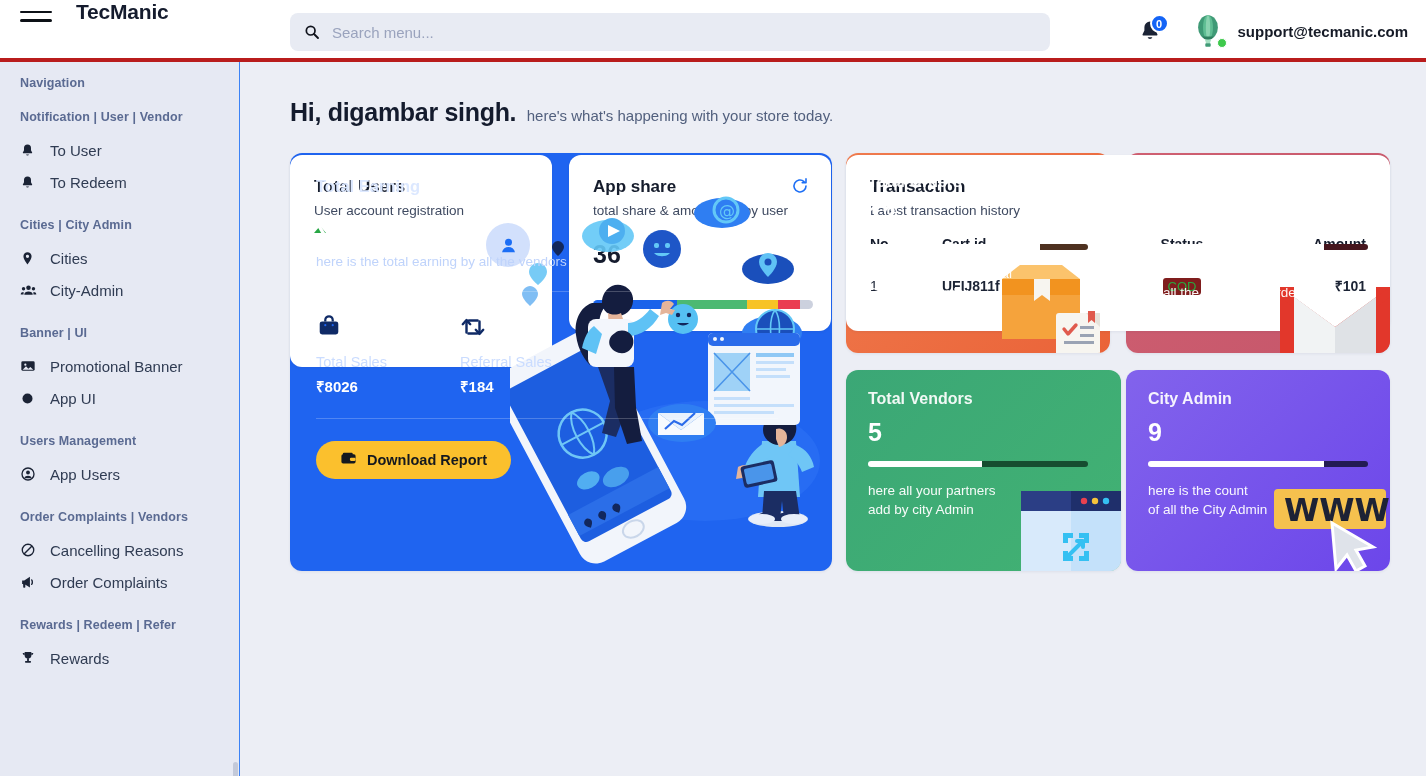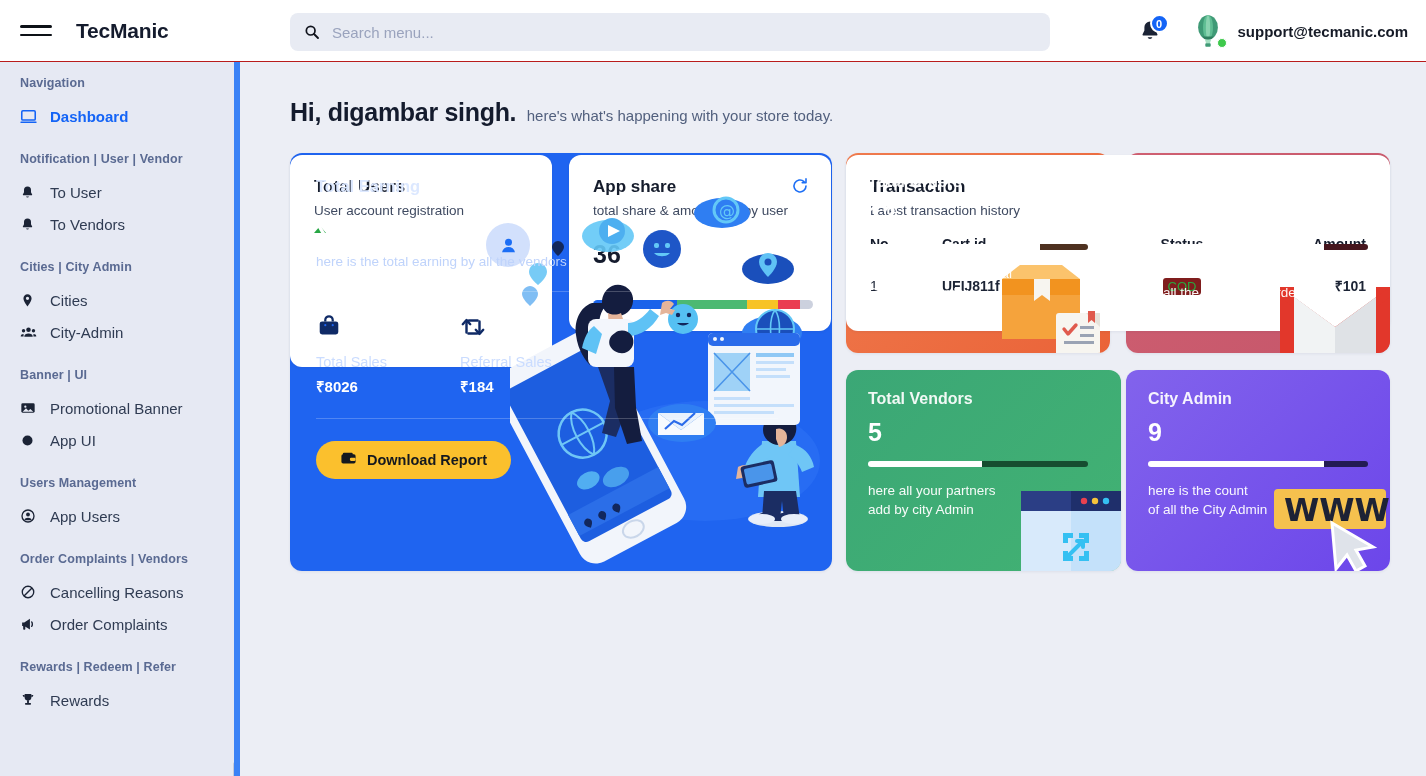--- a/index.html
+++ b/index.html
@@ -8,22 +8,22 @@
     font-family:"Liberation Sans", sans-serif;
     background:#eceef5;
     color:#2f3b52;
     -webkit-font-smoothing:antialiased;
   }
   .app { position:relative; width:1426px; height:776px; }
 
   
   .header {
     position:absolute; top:0; left:0; width:1426px; height:62px;
-    background:#ffffff; display:flex; align-items:center;
-    border-bottom:1px solid #b91c1c; z-index:30;
+    background:#ffffff; display:flex; 
+    border-bottom:4px solid #b91c1c; z-index:30;
   }
   .hamburger { margin-left:20px; width:32px; height:32px; display:flex; flex-direction:column;
     justify-content:center; gap:6px; cursor:pointer; }
   .hamburger span { display:block; width:32px; height:2.5px; background:#0d1117; border-radius:2px; }
   .brand { margin-left:24px; font-size:21px; font-weight:bold; color:#141b2d; letter-spacing:-.2px; }
   .search-wrap {
     position:absolute; left:290px; top:13px; width:760px; height:38px;
     background:#e8ebf3; border-radius:8px; display:flex; align-items:center; padding:0 14px;
   }
   .search-icon { width:16px; height:16px; flex:0 0 16px; }
@@ -40,21 +40,21 @@
     display:flex; align-items:center; justify-content:center; border:2px solid #fff;
   }
   .avatar-wrap { position:relative; margin-left:18px; width:36px; height:36px; }
   .avatar-dot { position:absolute; right:-1px; bottom:1px; width:10px; height:10px; border-radius:50%;
     background:#3ec94c; border:1.5px solid #fff; }
   .user-email { margin-left:12px; font-size:15px; font-weight:bold; color:#161b27; margin-right:10px; }
 
   
   .sidebar {
     position:absolute; top:62px; left:0; width:240px; height:714px;
-    background:#e6e9f3; border-right:6px solid #3b82f6; overflow:hidden; padding-top:14px;
+    background:#e6e9f3; border-right:1px solid #3b82f6; overflow:hidden; padding-top:14px;
   }
   .nav-group-label {
     font-size:12.5px; font-weight:bold; color:#5a6a92; letter-spacing:.1px;
     padding:0 0 0 20px; margin-bottom:10px; margin-top:20px;
   }
   .nav-group-label.first { margin-top:0; }
   .nav-item {
     display:flex; align-items:center; height:32px; padding-left:20px; cursor:pointer;
     font-size:15px; color:#2f3b52; margin-bottom:0px;
   }
@@ -184,48 +184,39 @@
         </svg>
         <span class="avatar-dot"></span>
       </div>
       <div class="user-email">support@tecmanic.com</div>
     </div>
   </div>
 
   <div class="sidebar">
 
     <div class="nav-group-label first">Navigation</div>
-    <div class="nav-item active">
-      <span class="ni-icon">
-        <svg viewBox="0 0 24 24" width="17" height="17">
-            <rect x="2.5" y="4" width="19" height="13" rx="1.6" fill="none" stroke="#1464f6" stroke-width="2.2"></rect>
-            <line x1="1.5" y1="20" x2="22.5" y2="20" stroke="#1464f6" stroke-width="2.2" stroke-linecap="round"></line>
-          </svg>
-      </span>
-      <span class="ni-label">Dashboard</span>
-    </div>
 
     <div class="nav-group-label">Notification | User | Vendor</div>
     <div class="nav-item">
       <span class="ni-icon">
         <svg viewBox="0 0 24 24" width="15" height="15">
             <path d="M12 2.5a5.6 5.6 0 0 0-5.6 5.6v3.4L4.6 15.2c-.3.6.1 1.3.8 1.3h13.2c.7 0 1.1-.7.8-1.3l-1.8-3.7V8.1A5.6 5.6 0 0 0 12 2.5z" fill="#1b2335"></path>
             <path d="M9.6 18.2a2.5 2.5 0 0 0 4.8 0z" fill="#1b2335"></path>
           </svg>
       </span>
       <span class="ni-label">To User</span>
     </div>
     <div class="nav-item">
       <span class="ni-icon">
         <svg viewBox="0 0 24 24" width="15" height="15">
             <path d="M12 2.5a5.6 5.6 0 0 0-5.6 5.6v3.4L4.6 15.2c-.3.6.1 1.3.8 1.3h13.2c.7 0 1.1-.7.8-1.3l-1.8-3.7V8.1A5.6 5.6 0 0 0 12 2.5z" fill="#1b2335"></path>
             <path d="M9.6 18.2a2.5 2.5 0 0 0 4.8 0z" fill="#1b2335"></path>
           </svg>
       </span>
-      <span class="ni-label">To Vendors</span>
+      <span class="ni-label">To Redeem</span>
     </div>
 
     <div class="nav-group-label">Cities | City Admin</div>
     <div class="nav-item">
       <span class="ni-icon">
         <svg viewBox="0 0 24 24" width="15" height="15">
             <path d="M12 2C8.4 2 5.5 4.9 5.5 8.5c0 4.6 5.6 12 6.5 13 .9-1 6.5-8.4 6.5-13C18.5 4.9 15.6 2 12 2zm0 9a2.6 2.6 0 1 1 0-5.2A2.6 2.6 0 0 1 12 11z" fill="#1b2335"></path>
           </svg>
       </span>
       <span class="ni-label">Cities</span>

